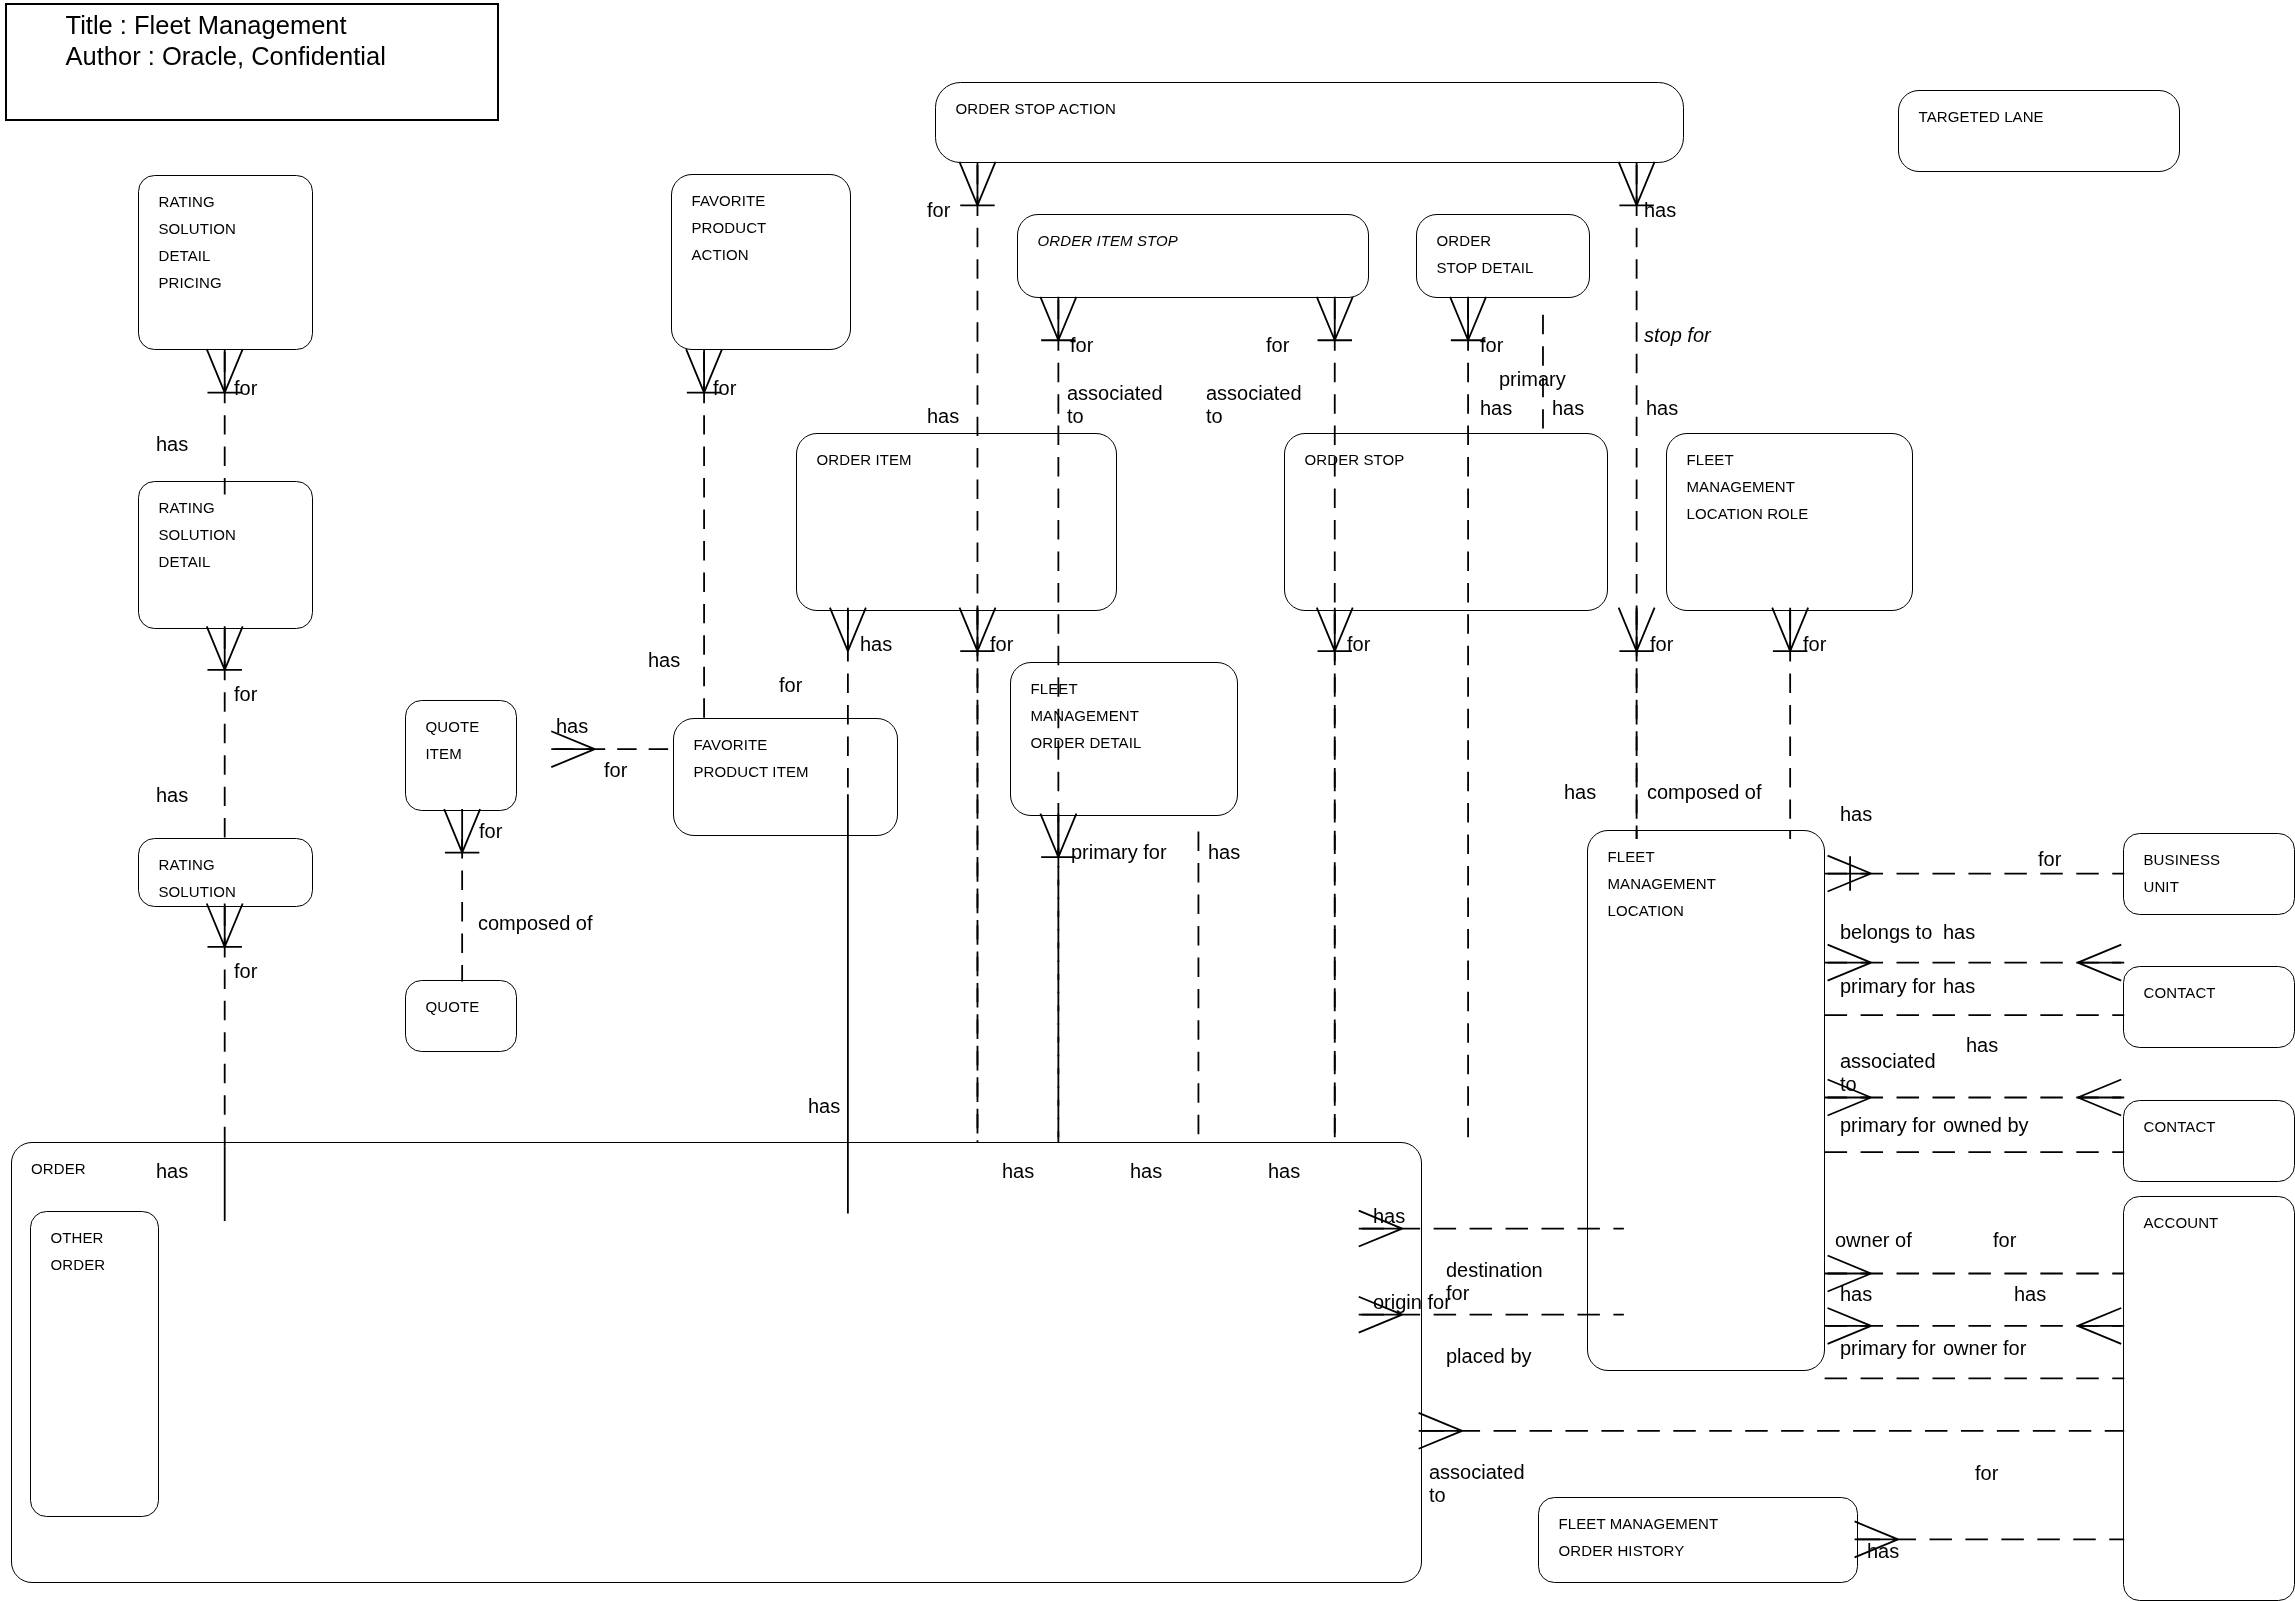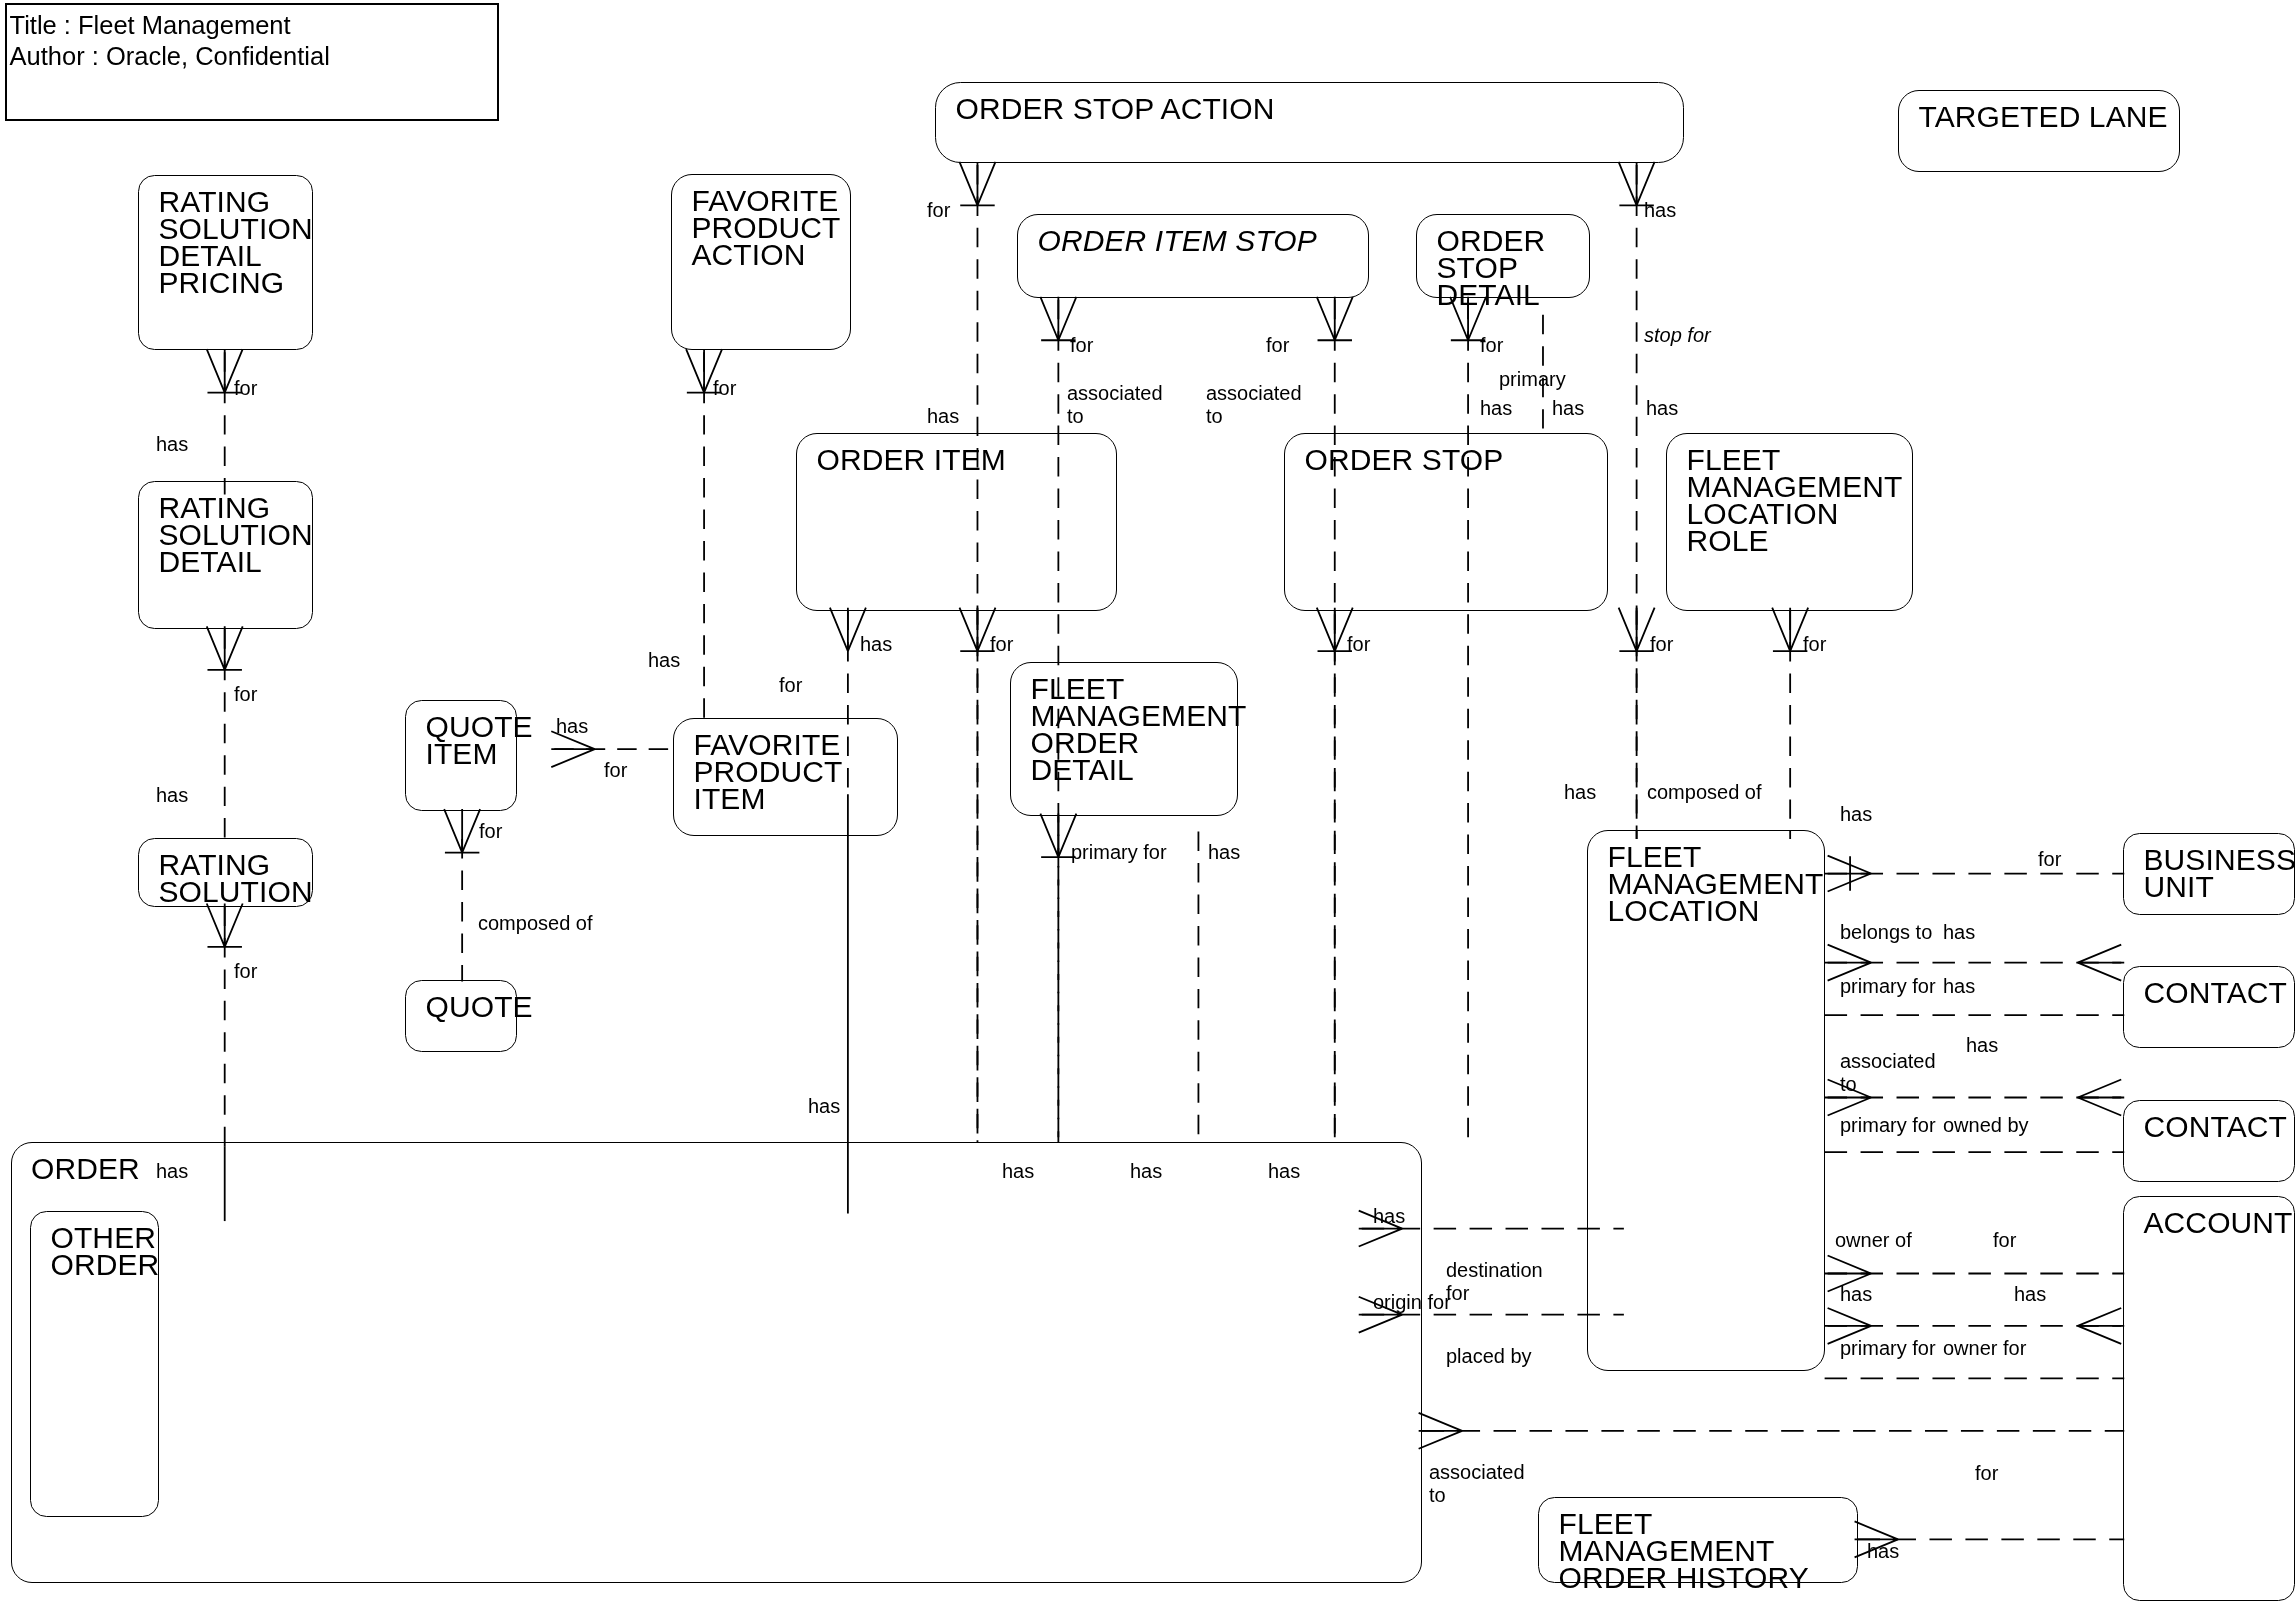--- a/index.html
+++ b/index.html
@@ -1,23 +1,23 @@
 <!DOCTYPE html>
 <html style="font-size:12px"><head>
 <meta charset="utf-8">
 <style>
   html,body{margin:0;padding:0;background:#ffffff;}
   body{font-family:"Liberation Sans", sans-serif;}
   #stage{position:relative;width:2295px;height:1601px;background:#fff;overflow:hidden;}
   #svg-layer{position:absolute;left:0;top:0;width:2295px;height:1601px;}
   .entity{position:absolute;box-sizing:border-box;border:1.5px solid #000;background:transparent;}
   .entity .ename{position:absolute;left:19.5px;top:12px;right:6px;
-      font-size:30px;line-height:27px;color:#000;white-space:pre-line;letter-spacing:0.1px;}
+      font-size:15px;line-height:27px;color:#000;white-space:pre-line;letter-spacing:0.1px;}
   .titlebox{position:absolute;box-sizing:border-box;border:2.2px solid #000;background:#fff;}
-  .titlebox .tline{font-size:25.5px;line-height:31px;color:#000;padding-left:3px;}
+  .titlebox .tline{font-size:25.5px;line-height:31px;color:#000;padding-left:11px;margin-left:48px;}
   .titlebox .tpad{padding-top:4.5px;}
   .rel-label{position:absolute;font-size:20px;line-height:23px;color:#000;white-space:pre-line;}
   .r22{border-radius:16.5px;}
   .r28{border-radius:21px;}
   .r34{border-radius:25.5px;}
 </style>
 </head>
 <body>
 
 <div id="stage">

